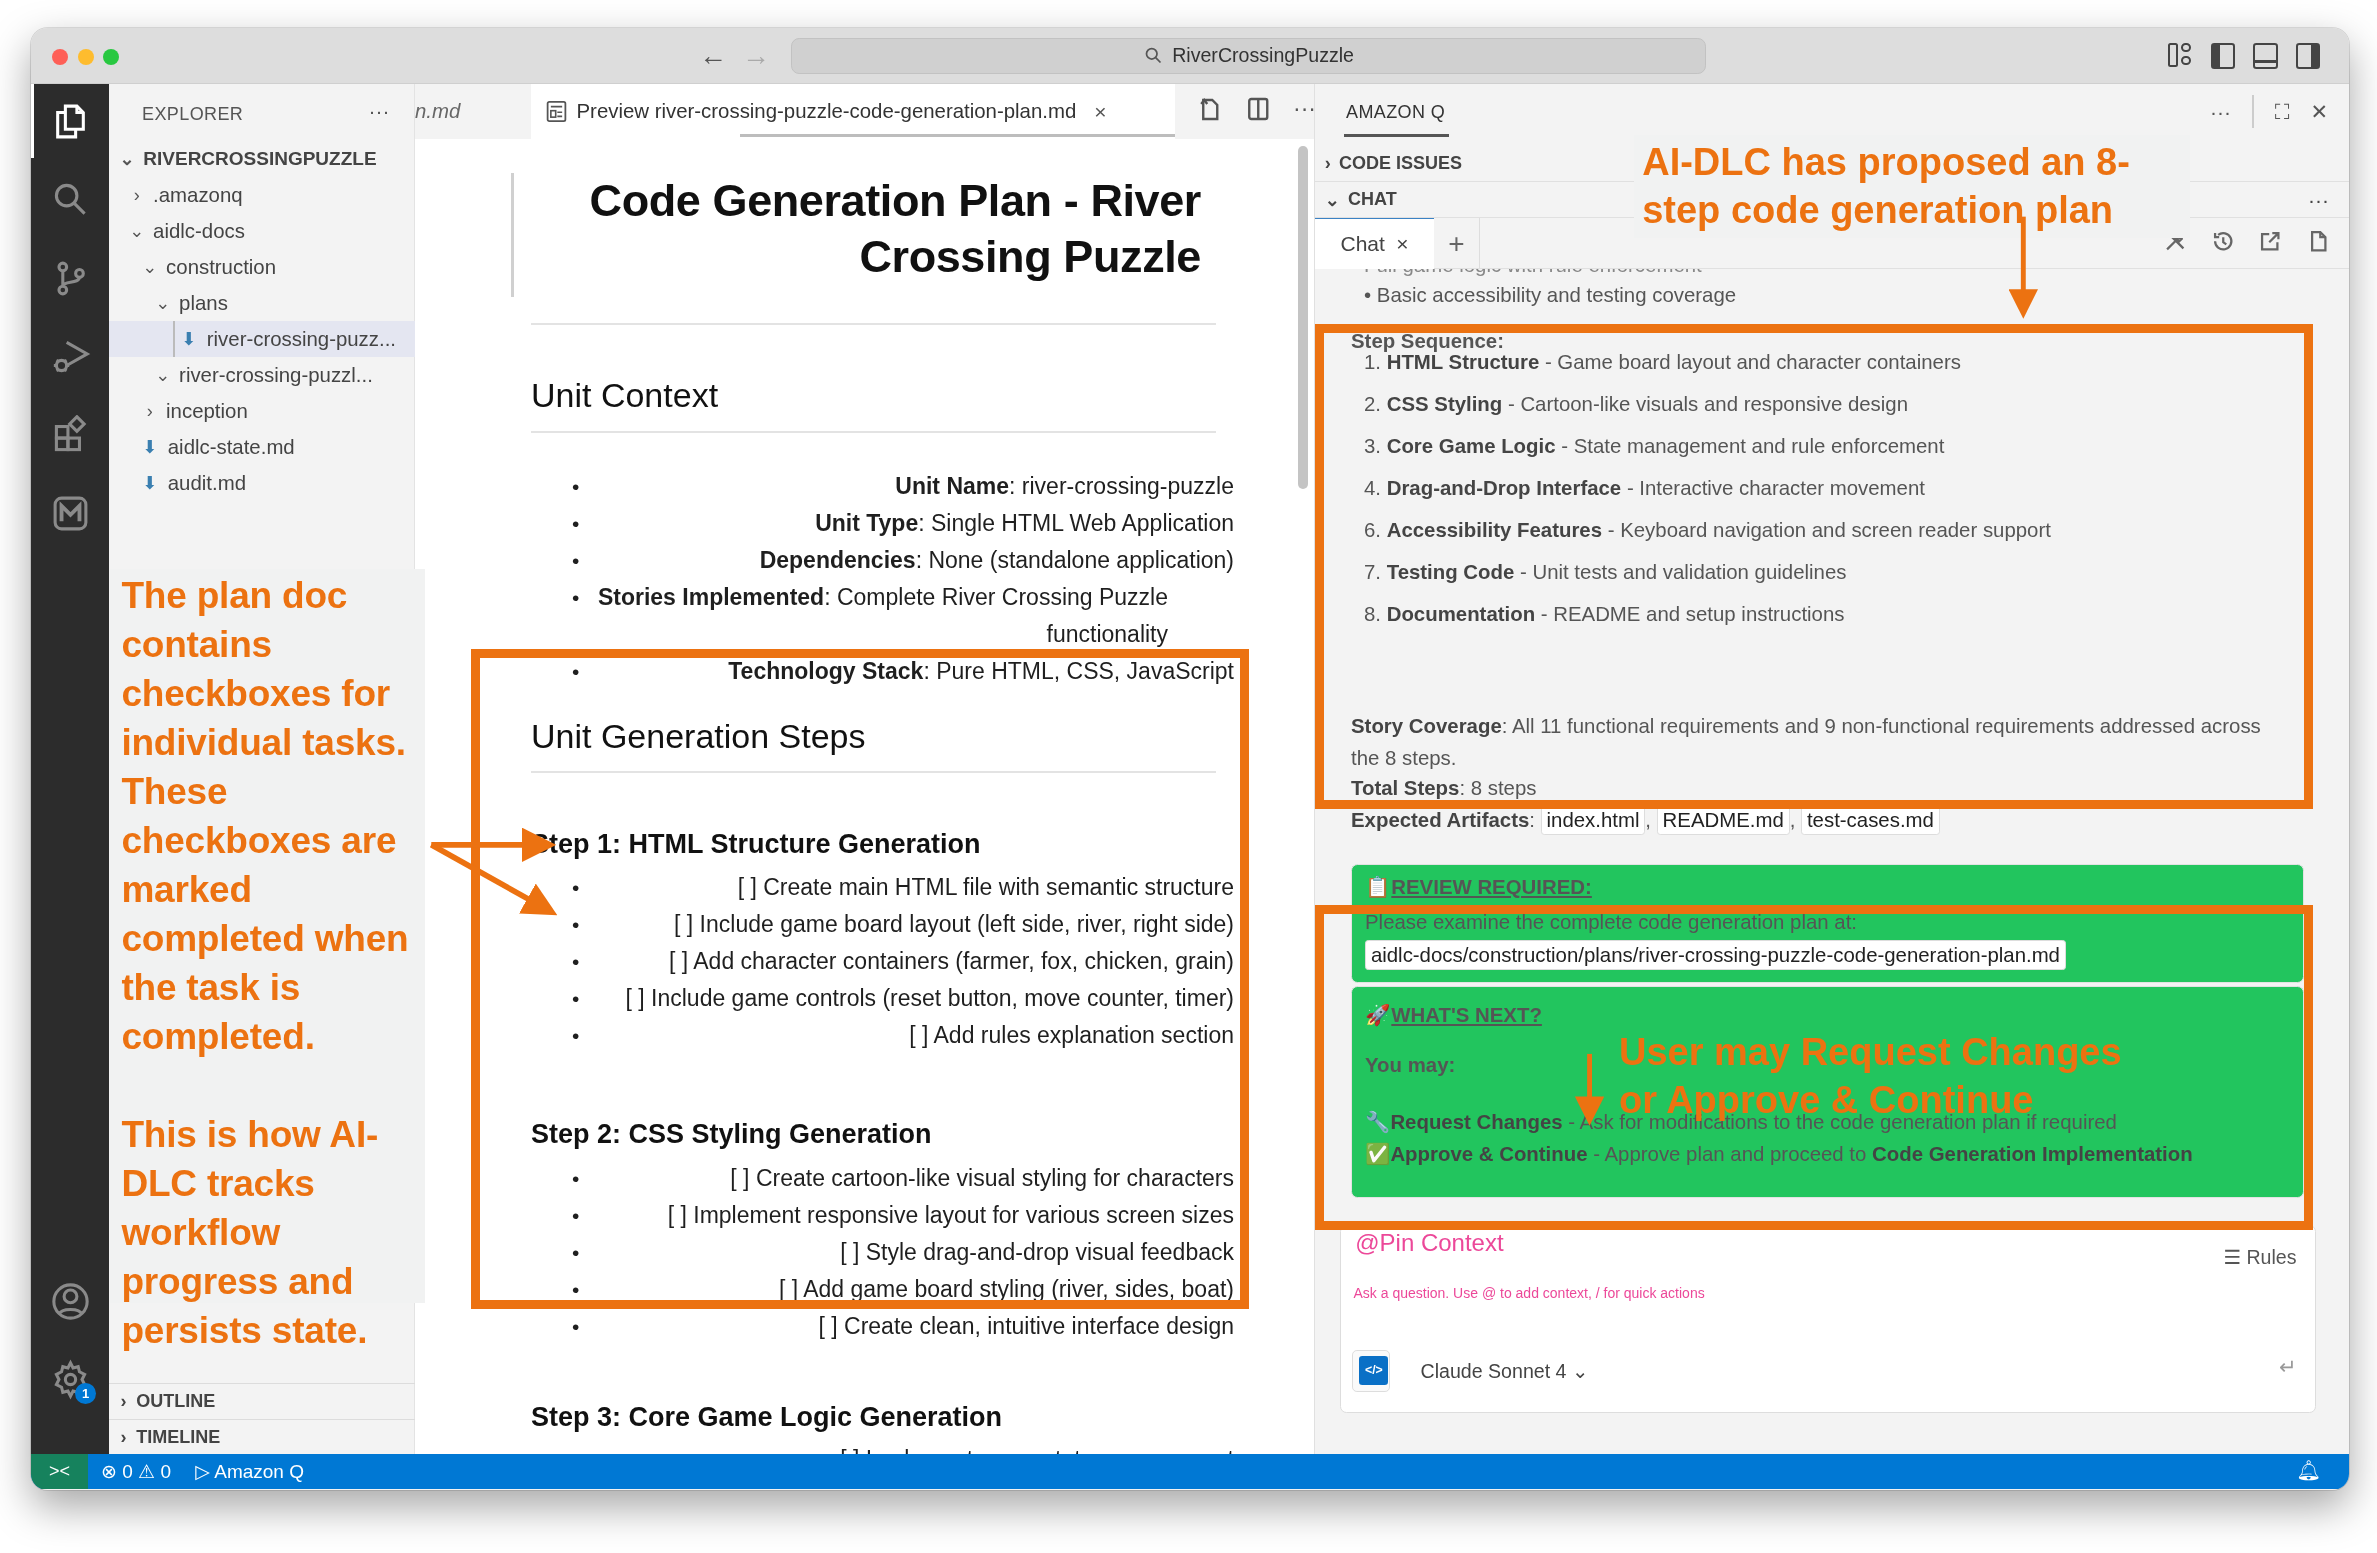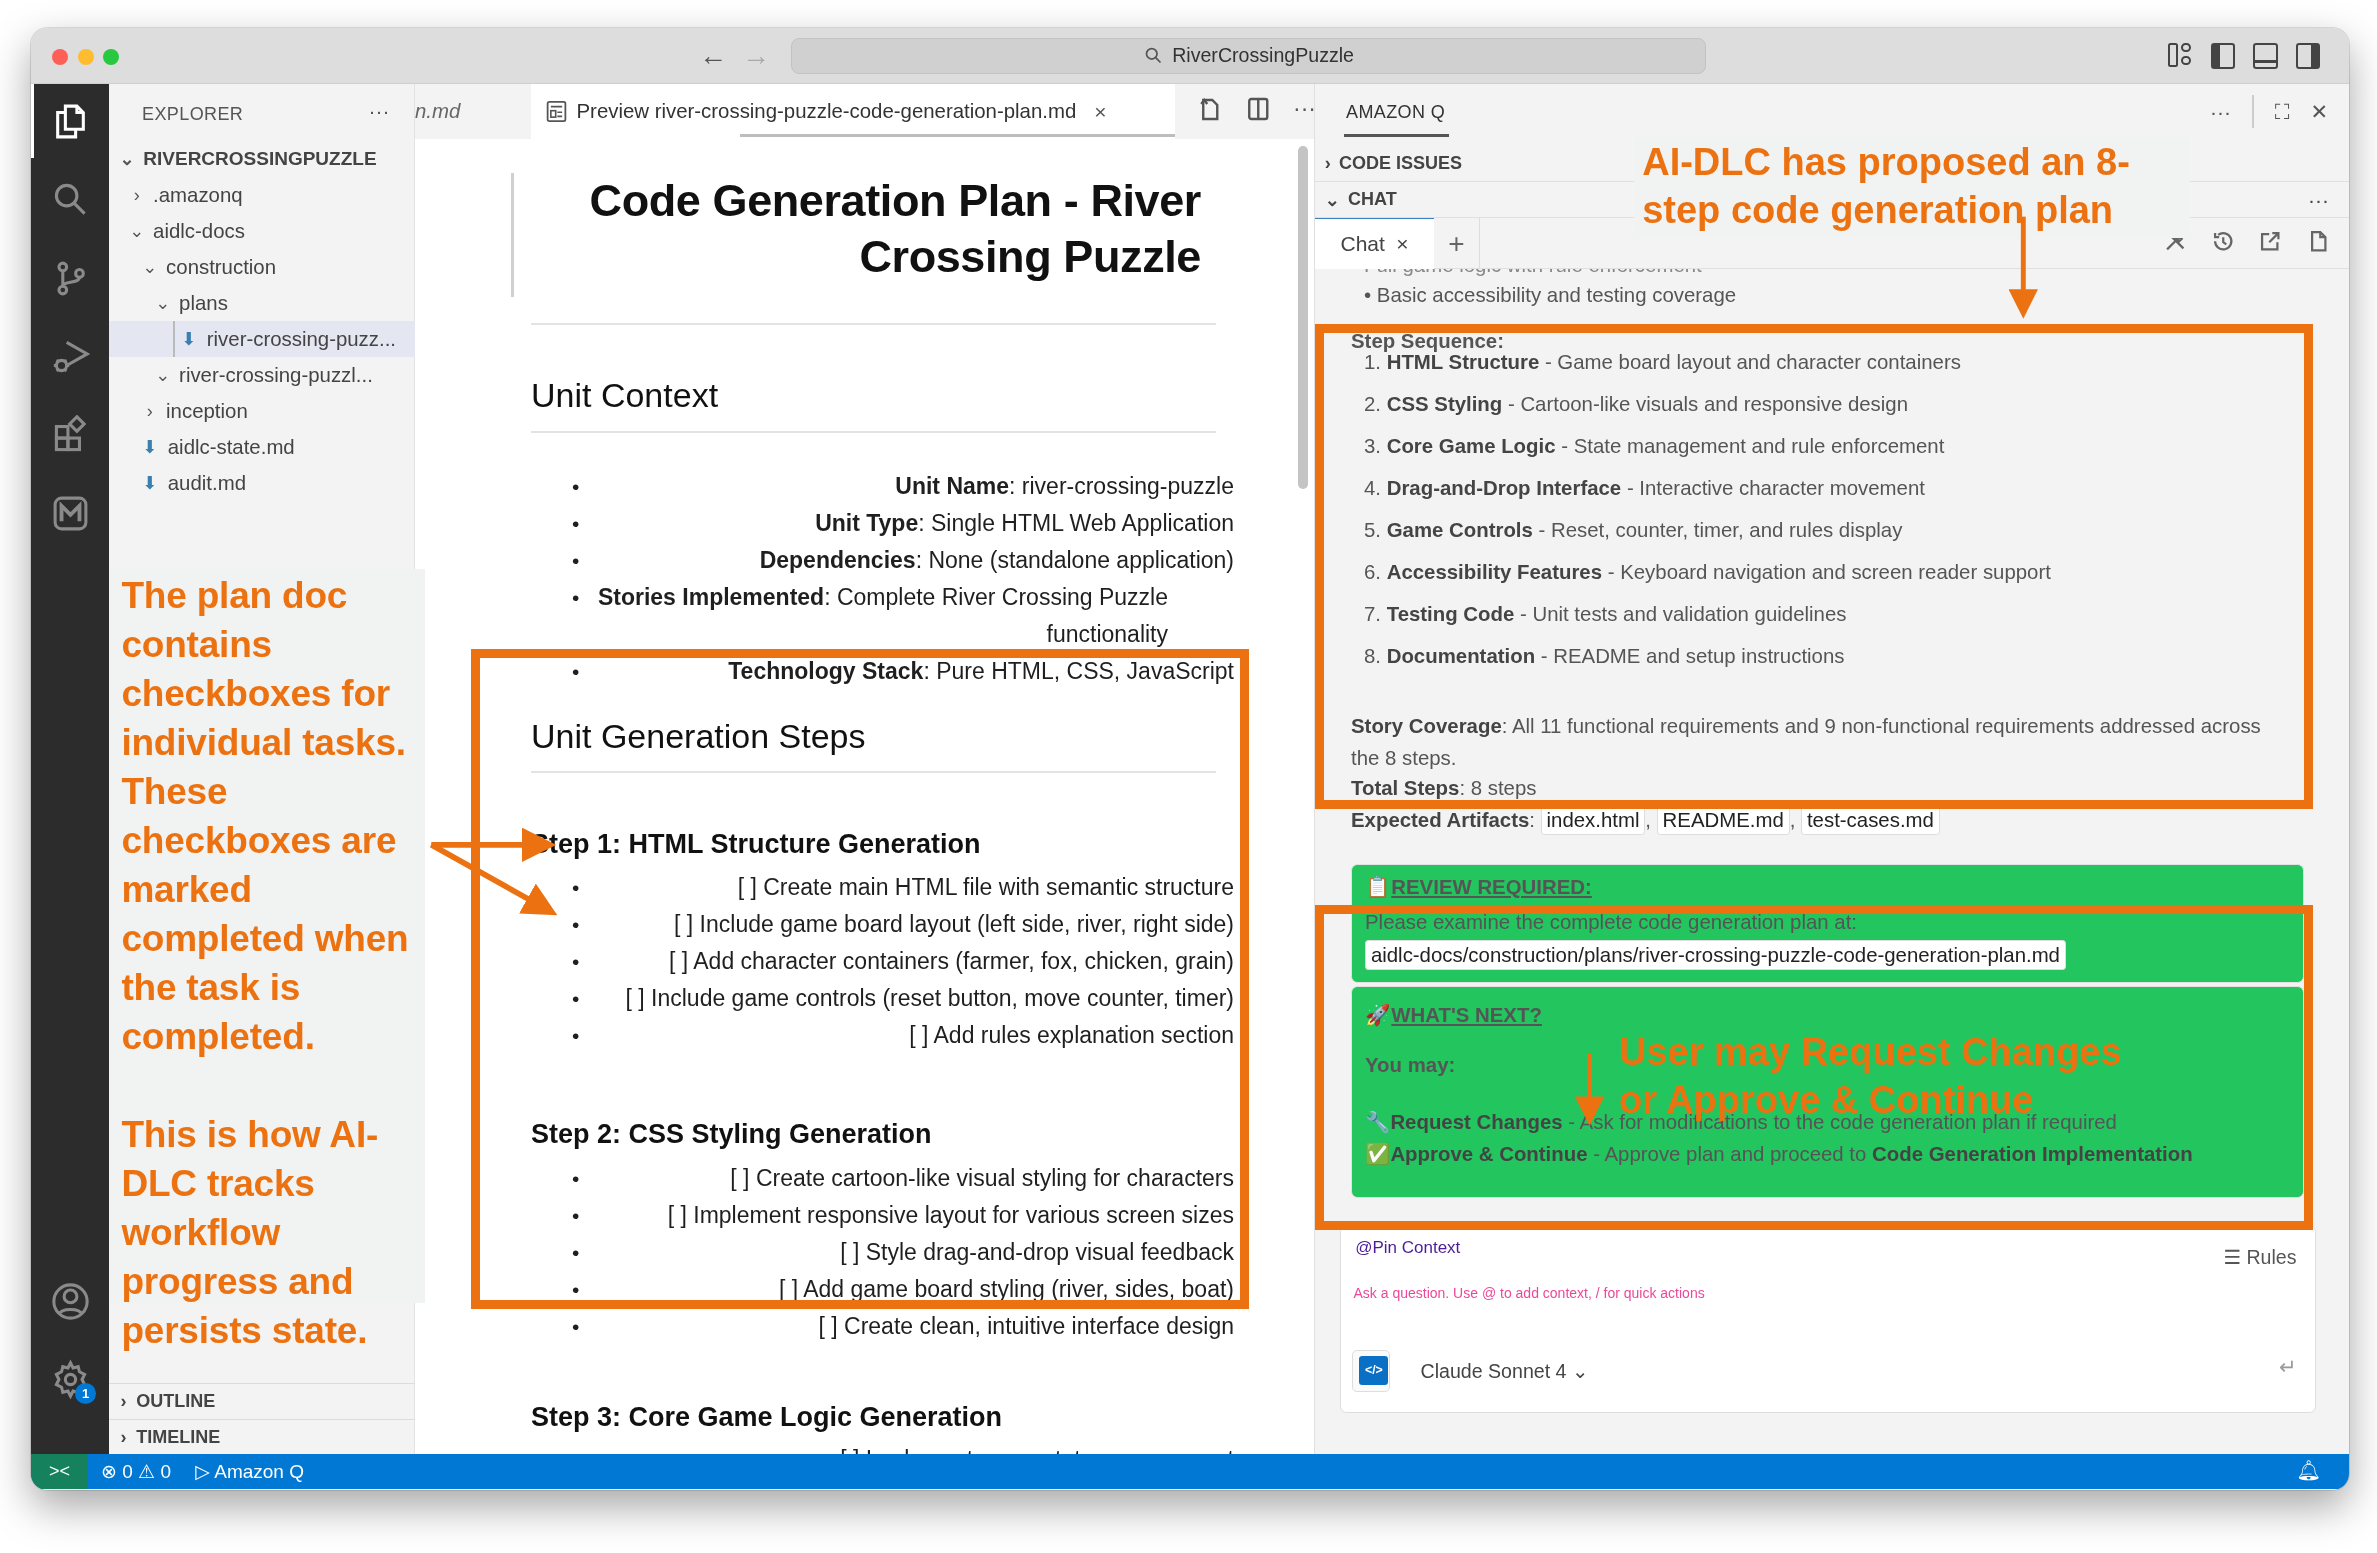--- a/index.html
+++ b/index.html
@@ -90,21 +90,21 @@
   .steps-list { position: absolute; left: 49px; list-style: none; }
   .steps-list li { height: 42px; line-height: 42px; font-size: 20.4px; color: #555; }
   .steps-list li b { color: #444; }
   .para { position: absolute; left: 36px; width: 940px; line-height: 32px; }
   .para b { color: #444; }
   .chip { display: inline-block; background: #fff; border: 0.8px solid #ddd; border-radius: 3.3px; padding: 0 4.9px; color: #222; line-height: 28px; }
   .card { position: absolute; left: 36px; width: 953px; background: #22c55e; border: 1.6px solid #e2e2e2; border-radius: 6.5px; }
   .card .hd { position: absolute; left: 13px; font-weight: bold; text-decoration: underline; color: #555; }
   .card .emoji { display: inline-block; width: 23px; text-align: center; margin-right: 3.3px; text-decoration: none; }
   .input-box { position: absolute; left: 24.5px; width: 976px; height: 188px; background: #fff; border: 0.8px solid #ddd; border-radius: 6.5px; }
-  .input-box .pin { position: absolute; left: 14.7px; top: 12px; font-size: 17px; color: #4c1d95; }
+  .input-box .pin { position: absolute; left: 14.7px; top: 3px; font-size: 24px; color: #ec4899; }
   .input-box .rules { position: absolute; right: 18px; top: 19.6px; font-size: 19.6px; color: #555; }
   .input-box .ph { position: absolute; left: 13px; top: 59px; font-size: 14px; color: #ec4899; }
   .model-btn { position: absolute; left: 11.4px; top: 124px; width: 38px; height: 42px; border: 1.6px solid #ddd; border-radius: 4.9px; background: #fafafa; }
   .model-btn span { position: absolute; left: 6.5px; top: 4.9px; width: 29px; height: 29px; background: #0a70c6; border-radius: 3.3px; color: #fff; font-size: 12.3px; font-weight: bold; display: flex; align-items: center; justify-content: center; }
   .model-name { position: absolute; left: 80px; top: 134px; font-size: 19.6px; color: #444; }
   .send { position: absolute; right: 18px; top: 129px; font-size: 21px; color: #999; }
 
   
   .statusbar { position: absolute; left: 0; top: 1426px; width: 2318px; height: 35px; background: #0078d4; color: #fff; font-size: 19px; }
   .remote { position: absolute; left: 0; top: 0; width: 57px; height: 35px; background: #16825d; display: flex; align-items: center; justify-content: center; font-size: 18px; }
@@ -390,21 +390,20 @@
     <div class="chat-body">
       <span class="cut-line">Full game logic with rule enforcement</span>
       <span class="bullet" style="top:14.7px;">Basic accessibility and testing coverage</span>
 
       <span class="cb-label" style="top:61px;">Step Sequence:</span>
       <ol class="steps-list" style="top:72px;">
         <li><span>1.</span> <b>HTML Structure</b><span> - Game board layout and character containers</span></li>
         <li><span>2.</span> <b>CSS Styling</b><span> - Cartoon-like visuals and responsive design</span></li>
         <li><span>3.</span> <b>Core Game Logic</b><span> - State management and rule enforcement</span></li>
         <li><span>4.</span> <b>Drag-and-Drop Interface</b><span> - Interactive character movement</span></li>
-        <li><span>5.</span> <b>Game Controls</b><span> - Reset, counter, timer, and rules display</span></li>
         <li><span>6.</span> <b>Accessibility Features</b><span> - Keyboard navigation and screen reader support</span></li>
         <li><span>7.</span> <b>Testing Code</b><span> - Unit tests and validation guidelines</span></li>
         <li><span>8.</span> <b>Documentation</b><span> - README and setup instructions</span></li>
       </ol>
 
       <div class="para" style="top:441px;">
         <b>Story Coverage</b><span>: All 11 functional requirements and 9 non-functional requirements addressed across the 8 steps.</span>
       </div>
 
       <div class="para" style="top:503px;">

